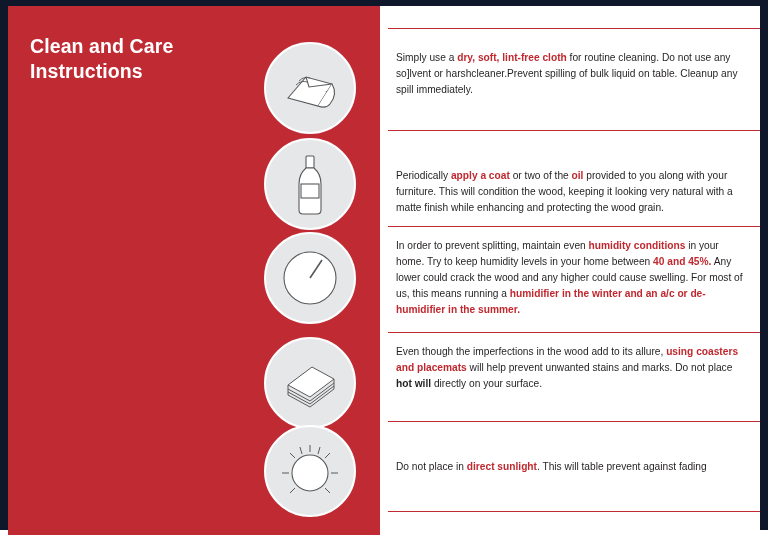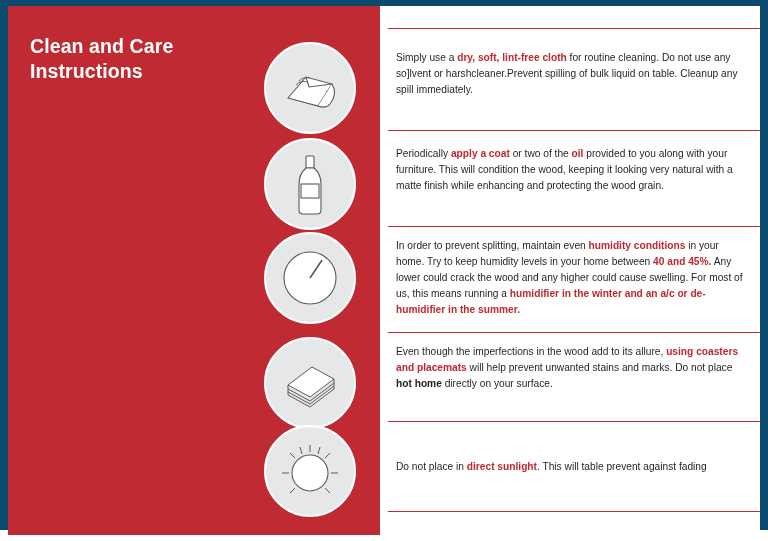--- a/index.html
+++ b/index.html
@@ -10,21 +10,21 @@
     width: 768px;
     height: 541px;
     background: #ffffff;
     font-family: "Liberation Sans", sans-serif;
     overflow: hidden;
   }
   #page {
     position: relative;
     width: 768px;
     height: 530px;
-    background: #0c4a6e;
+    background: #0f172a;
   }
   
   #sheet {
     position: absolute;
     left: 8px;
     top: 6px;
     width: 752px;
     height: 529px;
     background: #ffffff;
     overflow: hidden;
@@ -129,21 +129,21 @@
     <div class="rule" style="top: 124px;"></div>
     <div class="medallion" style="left: 256px; top: 132px;">
       <svg width="88" height="88" viewBox="0 0 88 88">
         <g fill="#ffffff" stroke="#58595b" stroke-width="1.1">
           <rect x="40" y="16" width="8" height="12" rx="1"></rect>
           <path d="M40 28 q-7 6 -7 16 v26 q0 4 4 4 h14 q4 0 4 -4 v-26 q0 -10 -7 -16 z"></path>
           <rect x="35" y="44" width="18" height="14" fill="#ffffff"></rect>
         </g>
       </svg>
     </div>
-    <div class="text" style="top: 140px;">
+    <div class="text" style="top: 162px;">
       <span>Periodically </span><span class="hl">apply a coat</span><span> or two of the </span><span class="hl">oil</span><span> provided to you along with your furniture. This will condition the wood, keeping it looking very natural with a matte finish while enhancing and protecting the wood grain.</span>
     </div>
 
     <div class="rule" style="top: 220px;"></div>
     <div class="medallion" style="left: 256px; top: 226px;">
       <svg width="88" height="88" viewBox="0 0 88 88">
         <circle cx="44" cy="44" r="26" fill="#ffffff" stroke="#58595b" stroke-width="1.1"></circle>
         <path d="M44 44 L56 26" stroke="#58595b" stroke-width="1.6" fill="none"></path>
       </svg>
     </div>
@@ -158,21 +158,21 @@
           <path d="M22 46 L46 28 L68 40 L44 58 Z"></path>
           <path d="M22 50 L44 62 L68 44" fill="none"></path>
           <path d="M22 53 L44 65 L68 47" fill="none"></path>
           <path d="M22 56 L44 68 L68 50" fill="none"></path>
           <path d="M22 46 L22 56" fill="none"></path>
           <path d="M68 40 L68 50" fill="none"></path>
         </g>
       </svg>
     </div>
     <div class="text" style="top: 338px;">
-      <span>Even though the imperfections in the wood add to its allure, </span><span class="hl">using coasters and placemats</span><span> will help prevent unwanted stains and marks. Do not place </span><span class="bk">hot home</span><span> directly on your surface.</span>
+      <span>Even though the imperfections in the wood add to its allure, </span><span class="hl">using coasters and placemats</span><span> will help prevent unwanted stains and marks. Do not place </span><span class="bk">hot will</span><span> directly on your surface.</span>
     </div>
 
     <div class="rule" style="top: 415px;"></div>
     <div class="medallion" style="left: 256px; top: 419px;">
       <svg width="88" height="88" viewBox="0 0 88 88">
         <circle cx="44" cy="46" r="18" fill="#ffffff" stroke="#58595b" stroke-width="1.1"></circle>
         <g stroke="#58595b" stroke-width="1.0">
           <line x1="44" y1="18" x2="44" y2="25"></line>
           <line x1="24" y1="26" x2="29" y2="31"></line>
           <line x1="64" y1="26" x2="59" y2="31"></line>

